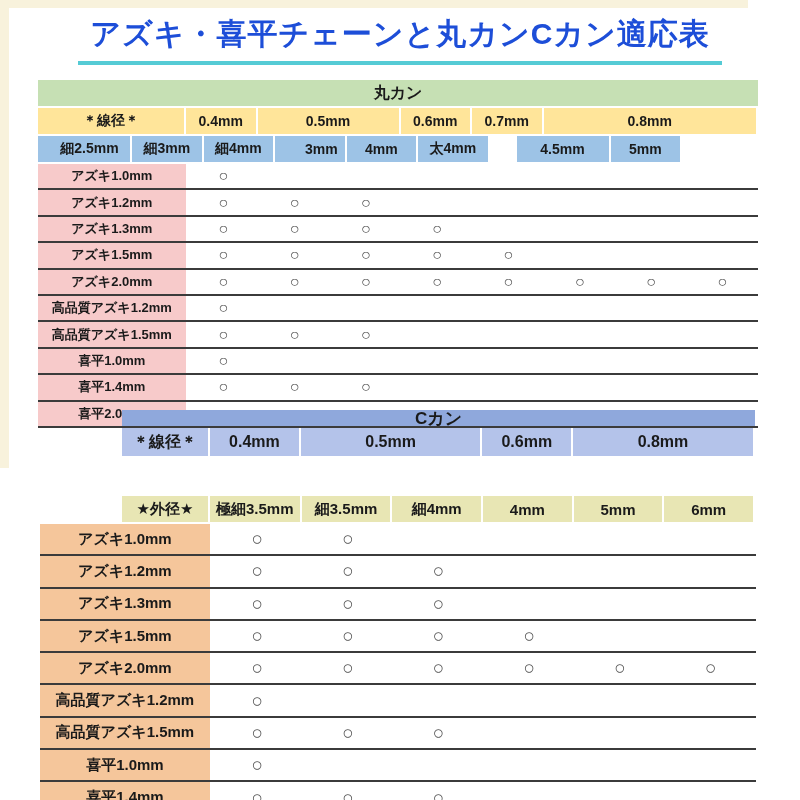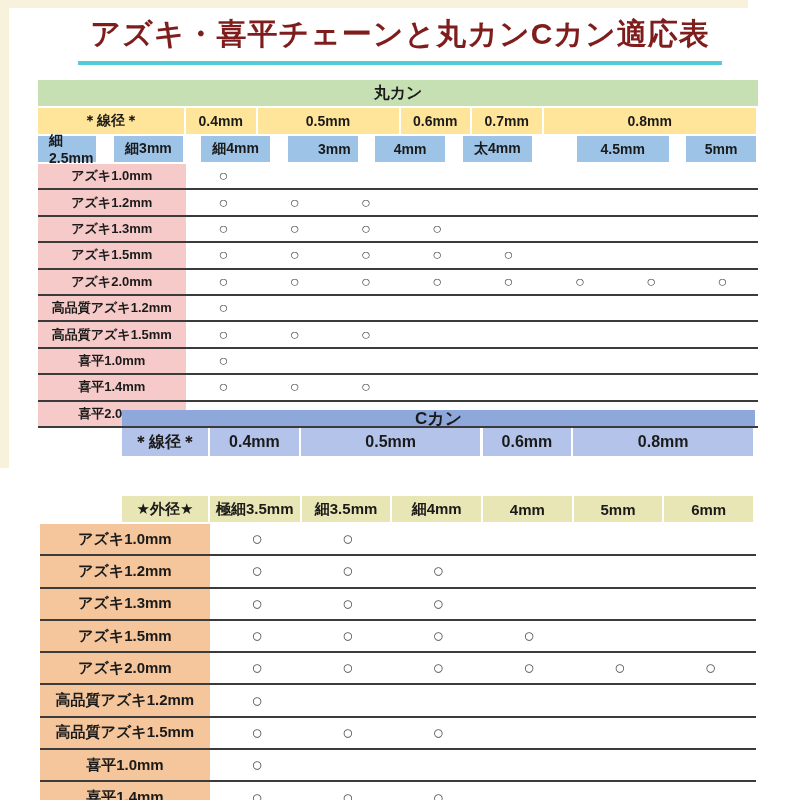--- a/index.html
+++ b/index.html
@@ -6,28 +6,28 @@
   .page{
     position:relative;width:800px;height:800px;background:#ffffff;overflow:hidden;
     font-family:"Liberation Sans","DejaVu Sans",sans-serif;color:#1a1a1a;
   }
   .frame-top{position:absolute;left:0;top:0;width:748px;height:8px;background:#f8f2dc;}
   .frame-left{position:absolute;left:0;top:0;width:9px;height:468px;background:#f8f2dc;}
 
   .title-wrap{position:absolute;left:0;top:14px;width:800px;text-align:center;}
   .title{
     display:inline-block;margin:0;padding:0 12px 6px 12px;
-    font-size:30px;font-weight:bold;letter-spacing:1px;color:#7f1d1d;
+    font-size:30px;font-weight:bold;letter-spacing:1px;color:#1d4ed8;
     border-bottom:4px solid #55cbd5;
   }
 
   
   .hcell,.lbl,.cell{display:flex;align-items:center;justify-content:center;
     box-sizing:border-box;font-weight:bold;}
-  .rowflex{display:flex;justify-content:space-between;}
+  .rowflex{display:flex;}
 
   
   .t1{position:absolute;left:38px;top:80px;width:720px;}
   .t1-title{width:720px;height:26px;margin-bottom:2px;background:#c6e0b4;
     display:flex;align-items:center;justify-content:center;font-weight:bold;font-size:16px;}
   .t1 .hdr-row{margin-bottom:2px;height:26px;}
   .t1 .hcell{height:26px;margin-right:2px;font-size:14px;}
   .t1 .wire{background:#ffe59a;}
   .t1 .outer{background:#9dc3e6;}
   .t1 .lbl{width:146px;}
@@ -66,21 +66,21 @@
     <div class="t1-title" id="t1-title" style="background: rgb(198, 224, 180);">丸カン</div>
     <div class="rowflex hdr-row" id="t1-wire-row">
         <div class="hcell lbl wire">＊線径＊</div>
         <div class="hcell wire" style="width: 69.5px;">0.4mm</div>
         <div class="hcell wire" style="width: 141px;">0.5mm</div>
         <div class="hcell wire" style="width: 69.5px;">0.6mm</div>
         <div class="hcell wire" style="width: 69.5px;">0.7mm</div>
         <div class="hcell wire" style="width: 212.5px;">0.8mm</div>
       </div>
     <div class="rowflex hdr-row" id="t1-outer-row">
-        <div class="hcell outer" style="width: 58px; padding-left: 11px;">細2.5mm</div>
+        <div class="hcell outer" style="width: 92px; padding-left: 11px;">細2.5mm</div>
         <div class="hcell outer" style="width: 69.5px;">細3mm</div>
         <div class="hcell outer" style="width: 69.5px;">細4mm</div>
         <div class="hcell outer" style="width: 69.5px; padding-left: 23px;">3mm</div>
         <div class="hcell outer" style="width: 69.5px;">4mm</div>
         <div class="hcell outer" style="width: 69.5px;">太4mm</div>
         <div class="hcell outer" style="width: 92px; margin-left: 27px;">4.5mm</div>
         <div class="hcell outer" style="width: 69.5px;">5mm</div>
       </div>
     <div id="t1-body">
         <div class="rowflex data-row">

